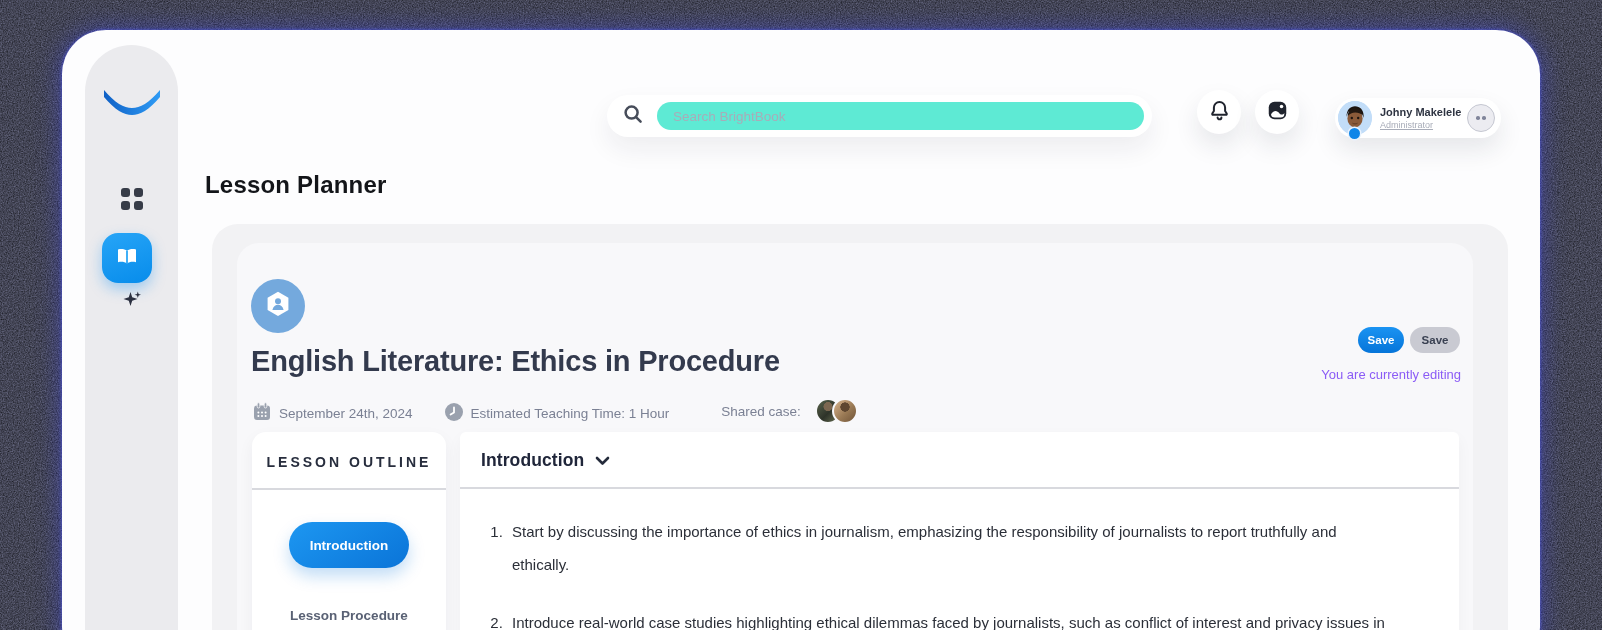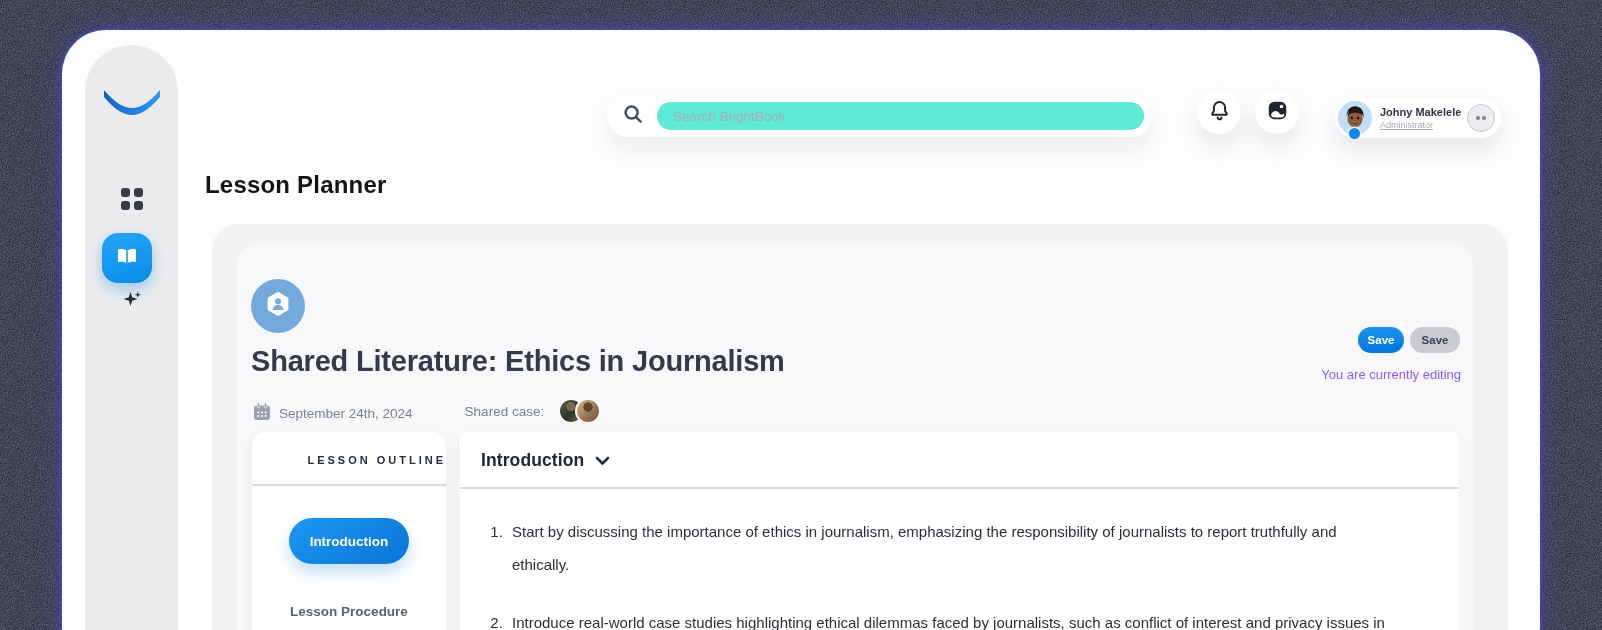--- a/index.html
+++ b/index.html
@@ -89,21 +89,21 @@
   .sh-av.a1 { background:
       radial-gradient(circle at 50% 30%, #7c6750 0 23%, transparent 25%),
       linear-gradient(135deg,#5a644c,#2e3329 55%,#6a7154); }
   .sh-av.a2 { margin-left:-9px; background:
       radial-gradient(circle at 50% 32%, #5e4630 0 24%, transparent 26%),
       linear-gradient(135deg,#d9b58f,#9a7a55 55%,#6f5337); }
 
   
   .outline-panel { position:absolute; left:15px; top:189px; width:194px; height:250px;
     background:#ffffff; border-radius:14px 14px 0 0; box-shadow:0 6px 16px rgba(25,35,60,.05); }
-  .outline-header { margin-top:22px; text-align:right; font-size:11px; font-weight:800;
+  .outline-header { margin-top:22px; text-align:center; font-size:14px; font-weight:800;
     letter-spacing:3px; color:#272d3d; }
   .outline-divider { margin-top:18px; height:2px; background:#d8d9de; }
   .outline-pill { display:block; margin:32px auto 0; width:120px; height:46px; border:none;
     border-radius:23px; background:linear-gradient(145deg,#1d97f1,#0a74d8);
     color:#ffffff; font-size:13.5px; font-weight:700; cursor:pointer;
     font-family:"Liberation Sans", sans-serif; box-shadow:0 8px 16px rgba(13,120,220,.25); }
   .outline-item { margin-top:40px; text-align:center; font-size:13.5px; font-weight:700;
     color:#59617‍4; color:#596174; cursor:pointer; }
 
   
@@ -231,40 +231,49 @@
               <path d="M14 1.8 L24.4 7.8 L24.4 20 L14 26 L3.6 20 L3.6 7.8 Z" fill="#ffffff"></path>
               <circle cx="14" cy="11.2" r="3" fill="#74a9dd"></circle>
               <path d="M8.4 20 C9.4 16.2 11.4 14.8 14 14.8 C16.6 14.8 18.6 16.2 19.6 20 Z" fill="#74a9dd"></path>
             </svg>
           </span>
         </div>
 
         <button class="btn btn-save">Save</button>
         <button class="btn btn-share">Save</button>
 
-        <h2 class="lesson-title">Shared Literature: Ethics in Journalism</h2>
+        <h2 class="lesson-title">English Literature: Ethics in Procedure</h2>
         <div class="editing-status">You are currently editing</div>
 
         <div class="meta-row">
           <div class="meta-item">
             <span>
               <svg width="18" height="19" viewBox="0 0 18 19">
                 <rect x="1" y="3.4" width="16" height="14.6" rx="3" fill="#9aa1ae"></rect>
                 <rect x="4.2" y="0.8" width="2.6" height="5.2" rx="1.3" fill="#9aa1ae" stroke="#f8f8fa" stroke-width="0.8"></rect>
                 <rect x="11.2" y="0.8" width="2.6" height="5.2" rx="1.3" fill="#9aa1ae" stroke="#f8f8fa" stroke-width="0.8"></rect>
                 <circle cx="5.4" cy="10.4" r="1" fill="#fff"></circle>
                   <circle cx="9" cy="10.4" r="1" fill="#fff"></circle>
                   <circle cx="12.6" cy="10.4" r="1" fill="#fff"></circle>
                 <circle cx="5.4" cy="14" r="1" fill="#fff"></circle>
                   <circle cx="9" cy="14" r="1" fill="#fff"></circle>
                   <circle cx="12.6" cy="14" r="1" fill="#fff"></circle>
               </svg>
             </span>
             <span>September 24th, 2024</span>
           </div>
+          <div class="meta-item gap-a">
+            <span>
+              <svg width="18" height="18" viewBox="0 0 18 18">
+                <circle cx="9" cy="9" r="9" fill="#9aa1ae"></circle>
+                <path d="M9 4.4 L9 9.4 L5.6 11.6" stroke="#ffffff" stroke-width="1.8" fill="none" stroke-linecap="round" stroke-linejoin="round"></path>
+              </svg>
+            </span>
+            <span>Estimated Teaching Time: 1 Hour</span>
+          </div>
           <div class="meta-item gap-b">
             <span>Shared case:</span>
             <span class="shared-avatars">
               <span class="sh-av a1"></span>
               <span class="sh-av a2"></span>
             </span>
           </div>
         </div>
 
         <aside class="outline-panel">

